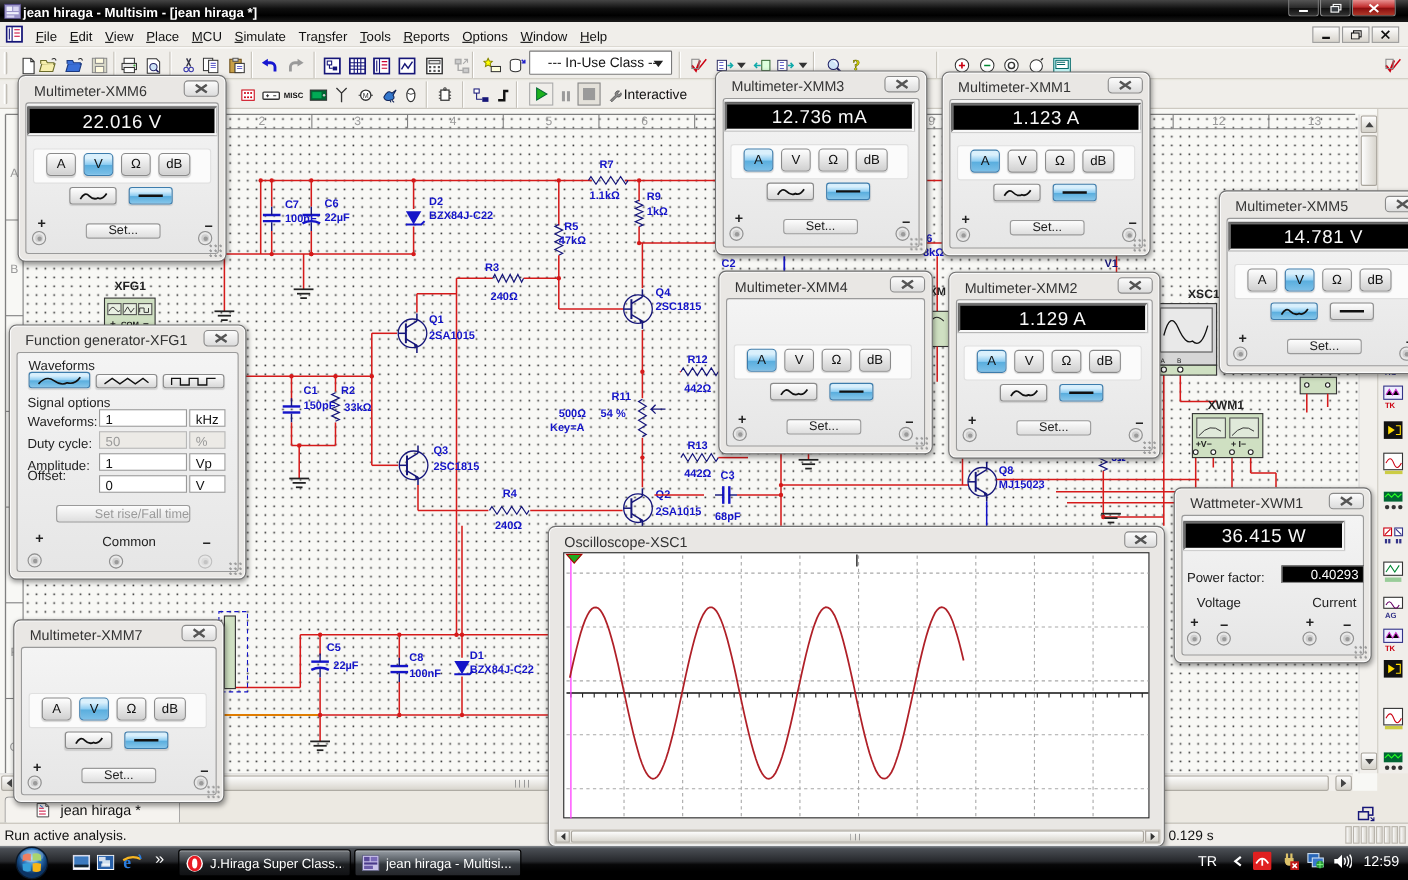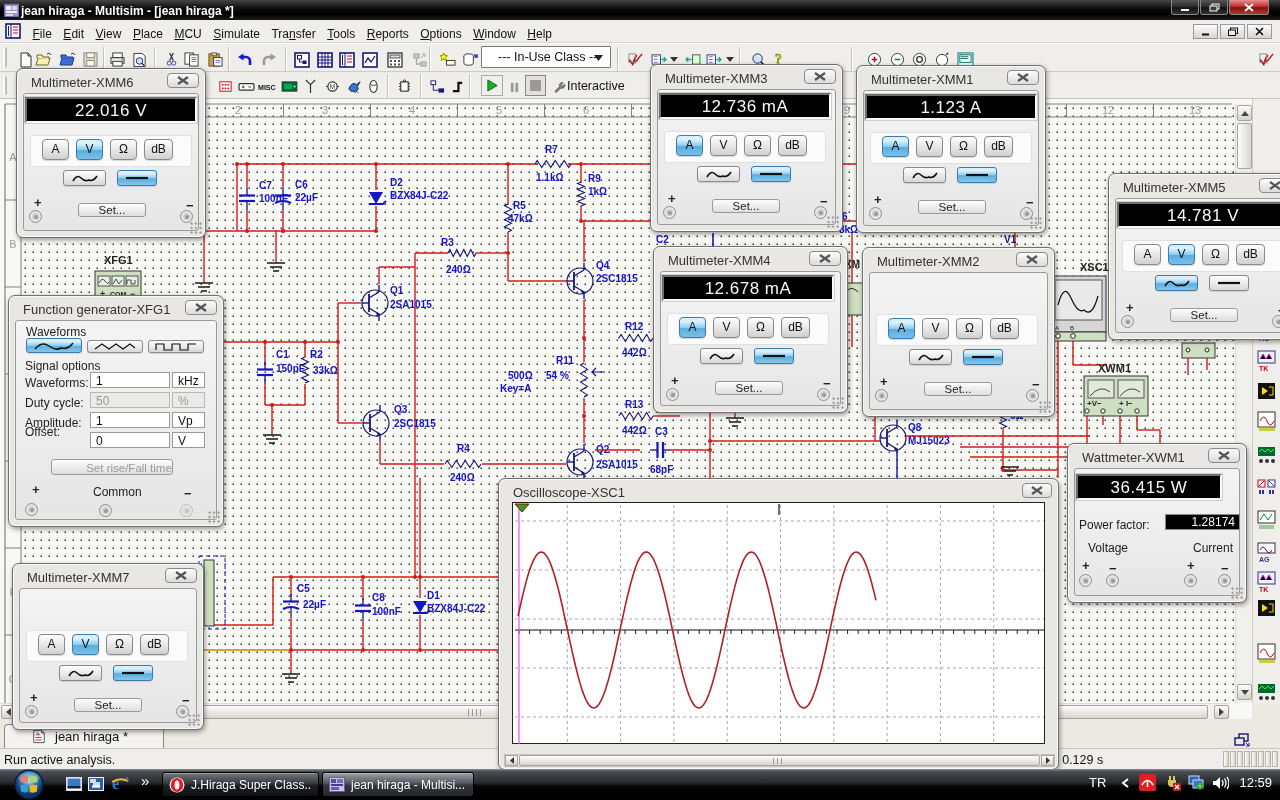--- a/index.html
+++ b/index.html
@@ -1172,21 +1172,20 @@
 
 </div>
 <div class="win" style="left:653px;top:246px;width:195px;height:167px">
  <div class="wtitle">Multimeter-XMM4</div>
  <div class="wclose">
         <svg width="12" height="9" viewBox="0 0 12 9">
           <path d="M1 1 L11 8 M11 1 L1 8" stroke="#555" stroke-width="2.2" fill="none"></path>
         </svg>
       </div>
  <div class="winner"></div>
- <div class="lcd" style="left:8px;top:28px;width:172px;height:26px"><span>12.678 mA</span></div>
  <div class="btnpanel" style="left:13px;top:66px;width:162px;height:32px"></div>
  <div class="mbtn sel" style="left:25px;top:70px;width:27px">A</div>
  <div class="mbtn " style="left:59px;top:70px;width:27px">V</div>
  <div class="mbtn" style="left:93px;top:70px;width:27px">Ω</div>
  <div class="mbtn" style="left:127px;top:70px;width:29px">dB</div>
  <div class="wavebtn " style="left:46px;top:101px;width:43px">
    <svg width="26" height="9" viewBox="0 0 26 9">
           <path d="M1 7 Q5 0 9 4 T17 6 Q21 8 25 2" stroke="#111" stroke-width="1.6" fill="none"></path>
         </svg>
       </div>
@@ -1203,20 +1202,21 @@
  <div class="grip"></div>
 </div>
 <div class="win" style="left:862px;top:247px;width:193px;height:170px">
  <div class="wtitle">Multimeter-XMM2</div>
  <div class="wclose">
         <svg width="12" height="9" viewBox="0 0 12 9">
           <path d="M1 1 L11 8 M11 1 L1 8" stroke="#555" stroke-width="2.2" fill="none"></path>
         </svg>
       </div>
  <div class="winner"></div>
+ <div class="lcd" style="left:8px;top:28px;width:172px;height:26px"><span>1.129 A</span></div>
  <div class="btnpanel" style="left:13px;top:66px;width:162px;height:32px"></div>
  <div class="mbtn sel" style="left:25px;top:70px;width:27px">A</div>
  <div class="mbtn " style="left:59px;top:70px;width:27px">V</div>
  <div class="mbtn" style="left:93px;top:70px;width:27px">Ω</div>
  <div class="mbtn" style="left:127px;top:70px;width:29px">dB</div>
  <div class="wavebtn " style="left:46px;top:101px;width:43px">
    <svg width="26" height="9" viewBox="0 0 26 9">
           <path d="M1 7 Q5 0 9 4 T17 6 Q21 8 25 2" stroke="#111" stroke-width="1.6" fill="none"></path>
         </svg>
       </div>
@@ -1342,21 +1342,21 @@
 <div class="win" style="left:1067px;top:443px;width:180px;height:160px">
  <div class="wtitle">Wattmeter-XWM1</div>
  <div class="wclose">
         <svg width="12" height="9" viewBox="0 0 12 9">
           <path d="M1 1 L11 8 M11 1 L1 8" stroke="#555" stroke-width="2.2" fill="none"></path>
         </svg>
       </div>
  <div class="winner"></div>
  <div class="lcd" style="left:8px;top:30px;width:146px;height:26px"><span>36.415 W</span></div>
  <div class="wlab" style="left:11px;top:74px;font-size:12px">Power factor:</div>
- <div class="pflcd" style="left:97px;top:70px;width:75px;height:16px">1.28174</div>
+ <div class="pflcd" style="left:97px;top:70px;width:75px;height:16px">0.40293</div>
  <div class="wlab" style="left:20px;top:97px;font-size:12px">Voltage</div>
  <div class="wlab" style="left:125px;top:97px;font-size:12px">Current</div>
  <div class="pm" style="left:14px;top:114px">+</div>
  <div class="pm" style="left:41px;top:117px">−</div>
  <div class="pm" style="left:119px;top:114px">+</div>
  <div class="pm" style="left:153px;top:117px">−</div>
  <div class="term" style="left:11px;top:130px"></div>
  <div class="term" style="left:38px;top:130px"></div>
  <div class="term" style="left:116px;top:130px"></div>
  <div class="term" style="left:150px;top:130px"></div>

